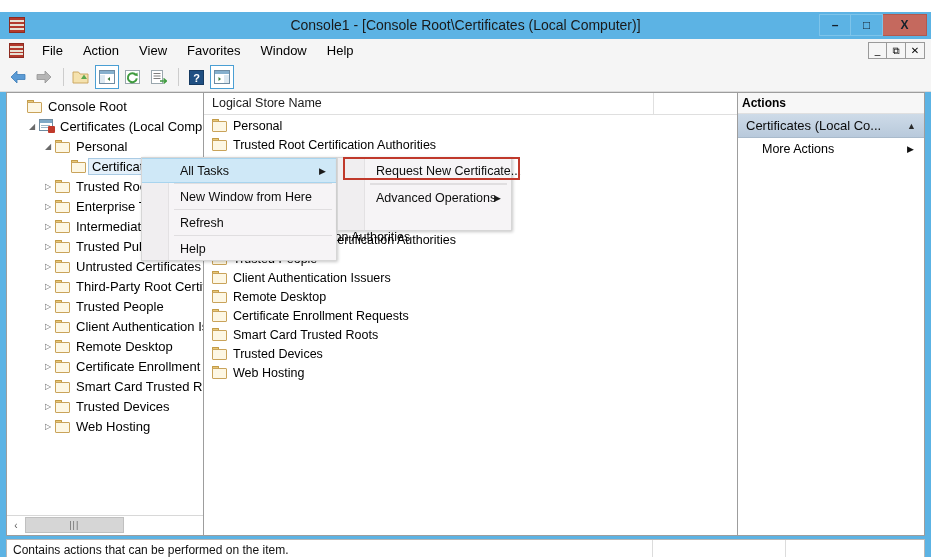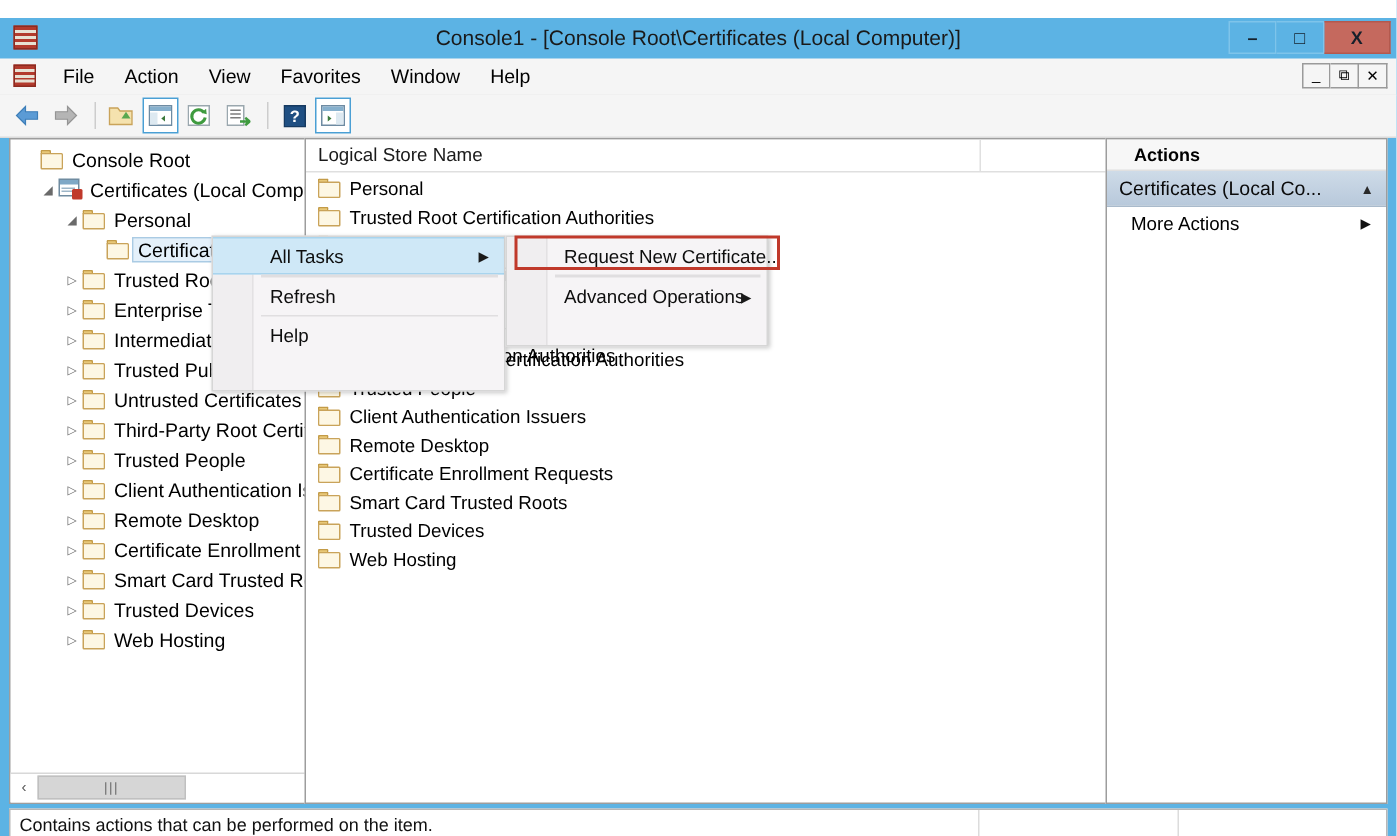--- a/index.html
+++ b/index.html
@@ -381,21 +381,21 @@
 
   
   .actions-header {
     height: 21px;
     background: #f7f7f7;
     border-bottom: 1px solid #e0e0e0;
     font-size: 12px;
     font-weight: bold;
     color: #000000;
     line-height: 21px;
-    padding-left: 18px;
+    padding-left: 4px;
     box-sizing: border-box;
   }
   .actions-title {
     height: 24px;
     background: linear-gradient(to bottom, #cedbe8, #b8c9db);
     border-bottom: 1px solid #a9bacb;
     display: flex;
     align-items: center;
     padding: 0 8px;
     box-sizing: border-box;
@@ -405,21 +405,21 @@
   }
   .actions-title .caret {
     font-size: 9px;
     color: #2a2a2a;
   }
   .actions-item {
     height: 22px;
     display: flex;
     align-items: center;
     justify-content: space-between;
-    padding: 0 10px 0 16px;
+    padding: 0 10px 0 24px;
     font-size: 12.5px;
     color: #000000;
     box-sizing: border-box;
   }
   .actions-item .arrow { font-size: 9px; color: #111; }
 
   
   .statusbar {
     position: absolute;
     left: 6px; top: 527px;
@@ -1014,20 +1014,23 @@
 
   <div class="hidden-list-text">ification Authorities</div>
 
   <div class="ctxmenu primary">
     <div class="ctx-gutter"></div>
     <div class="ctx-item highlight">
       <span>All Tasks</span>
       <span class="sub-arrow">▶</span>
     </div>
     <div class="ctx-sep"></div>
+    <div class="ctx-item">
+      <span>New Window from Here</span>
+    </div>
     <div class="ctx-sep"></div>
     <div class="ctx-item">
       <span>Refresh</span>
     </div>
     <div class="ctx-sep"></div>
     <div class="ctx-item">
       <span>Help</span>
     </div>
   </div>
 

